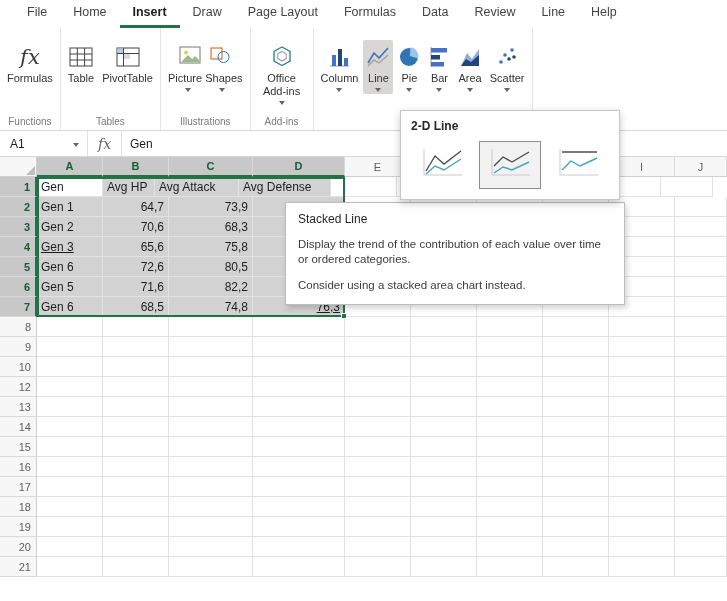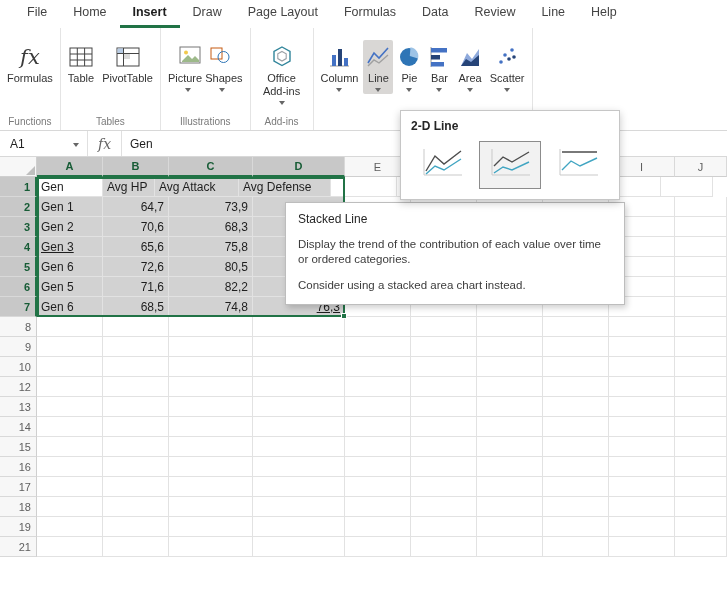--- a/index.html
+++ b/index.html
@@ -497,20 +497,33 @@
           <div class="cell" style="width: 84px;"></div>
           <div class="cell" style="width: 92px;"></div>
           <div class="cell" style="width: 66px;"></div>
           <div class="cell" style="width: 66px;"></div>
           <div class="cell" style="width: 66px;"></div>
           <div class="cell" style="width: 66px;"></div>
           <div class="cell" style="width: 66px;"></div>
           <div class="cell" style="width: 52px;"></div>
         </div>
         <div class="grow">
+          <div class="rowhdr">20</div>
+          <div class="cell" style="width: 66px;"></div>
+          <div class="cell" style="width: 66px;"></div>
+          <div class="cell" style="width: 84px;"></div>
+          <div class="cell" style="width: 92px;"></div>
+          <div class="cell" style="width: 66px;"></div>
+          <div class="cell" style="width: 66px;"></div>
+          <div class="cell" style="width: 66px;"></div>
+          <div class="cell" style="width: 66px;"></div>
+          <div class="cell" style="width: 66px;"></div>
+          <div class="cell" style="width: 52px;"></div>
+        </div>
+        <div class="grow">
           <div class="rowhdr">21</div>
           <div class="cell" style="width: 66px;"></div>
           <div class="cell" style="width: 66px;"></div>
           <div class="cell" style="width: 84px;"></div>
           <div class="cell" style="width: 92px;"></div>
           <div class="cell" style="width: 66px;"></div>
           <div class="cell" style="width: 66px;"></div>
           <div class="cell" style="width: 66px;"></div>
           <div class="cell" style="width: 66px;"></div>
           <div class="cell" style="width: 66px;"></div>

